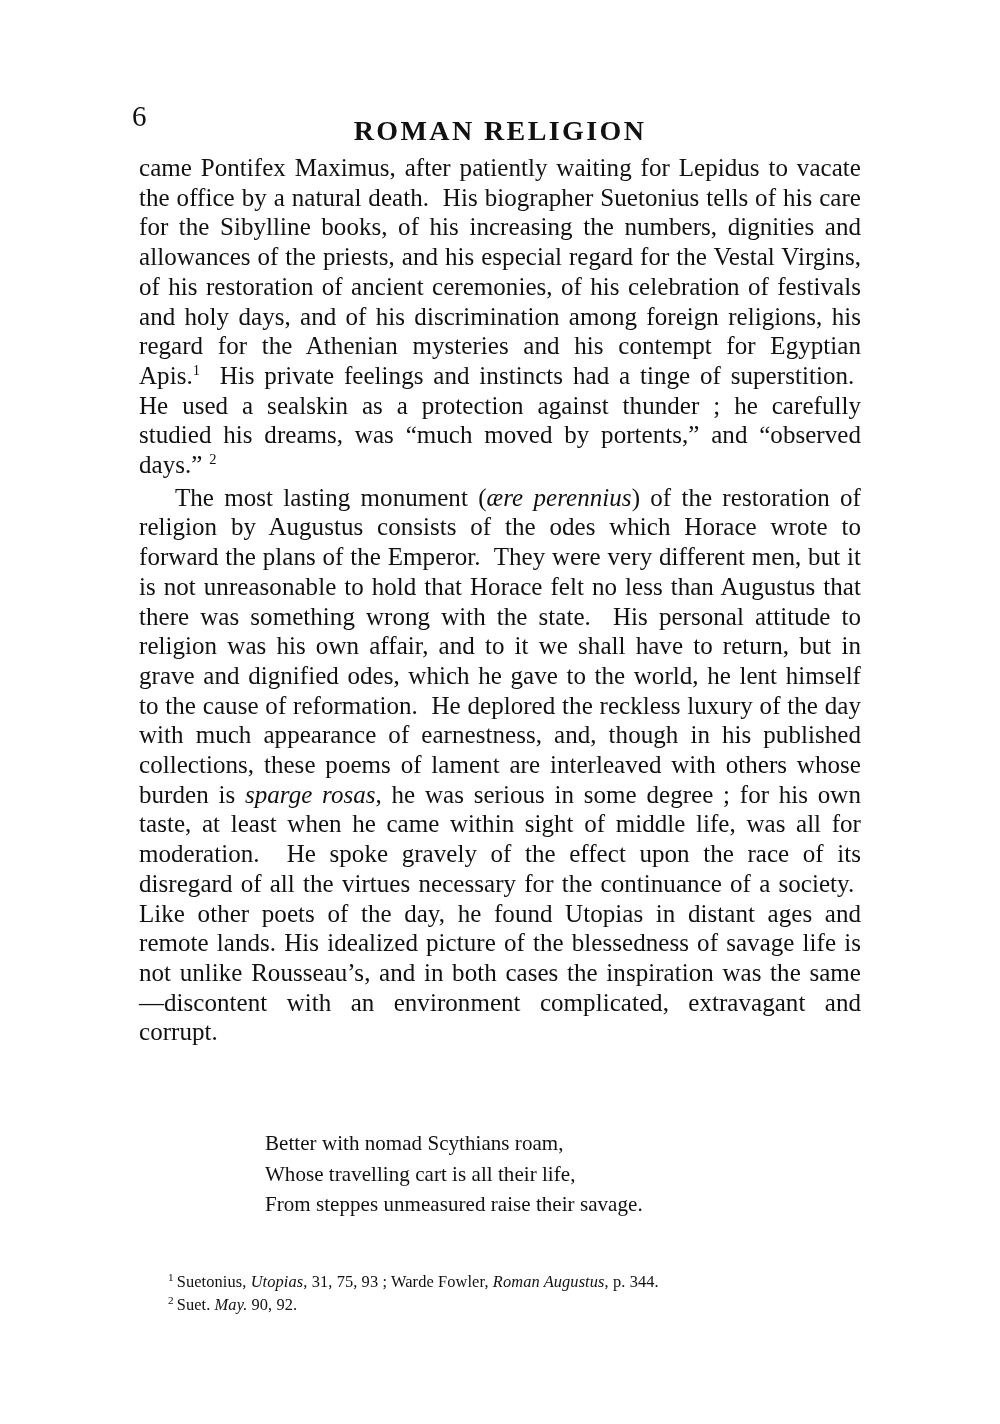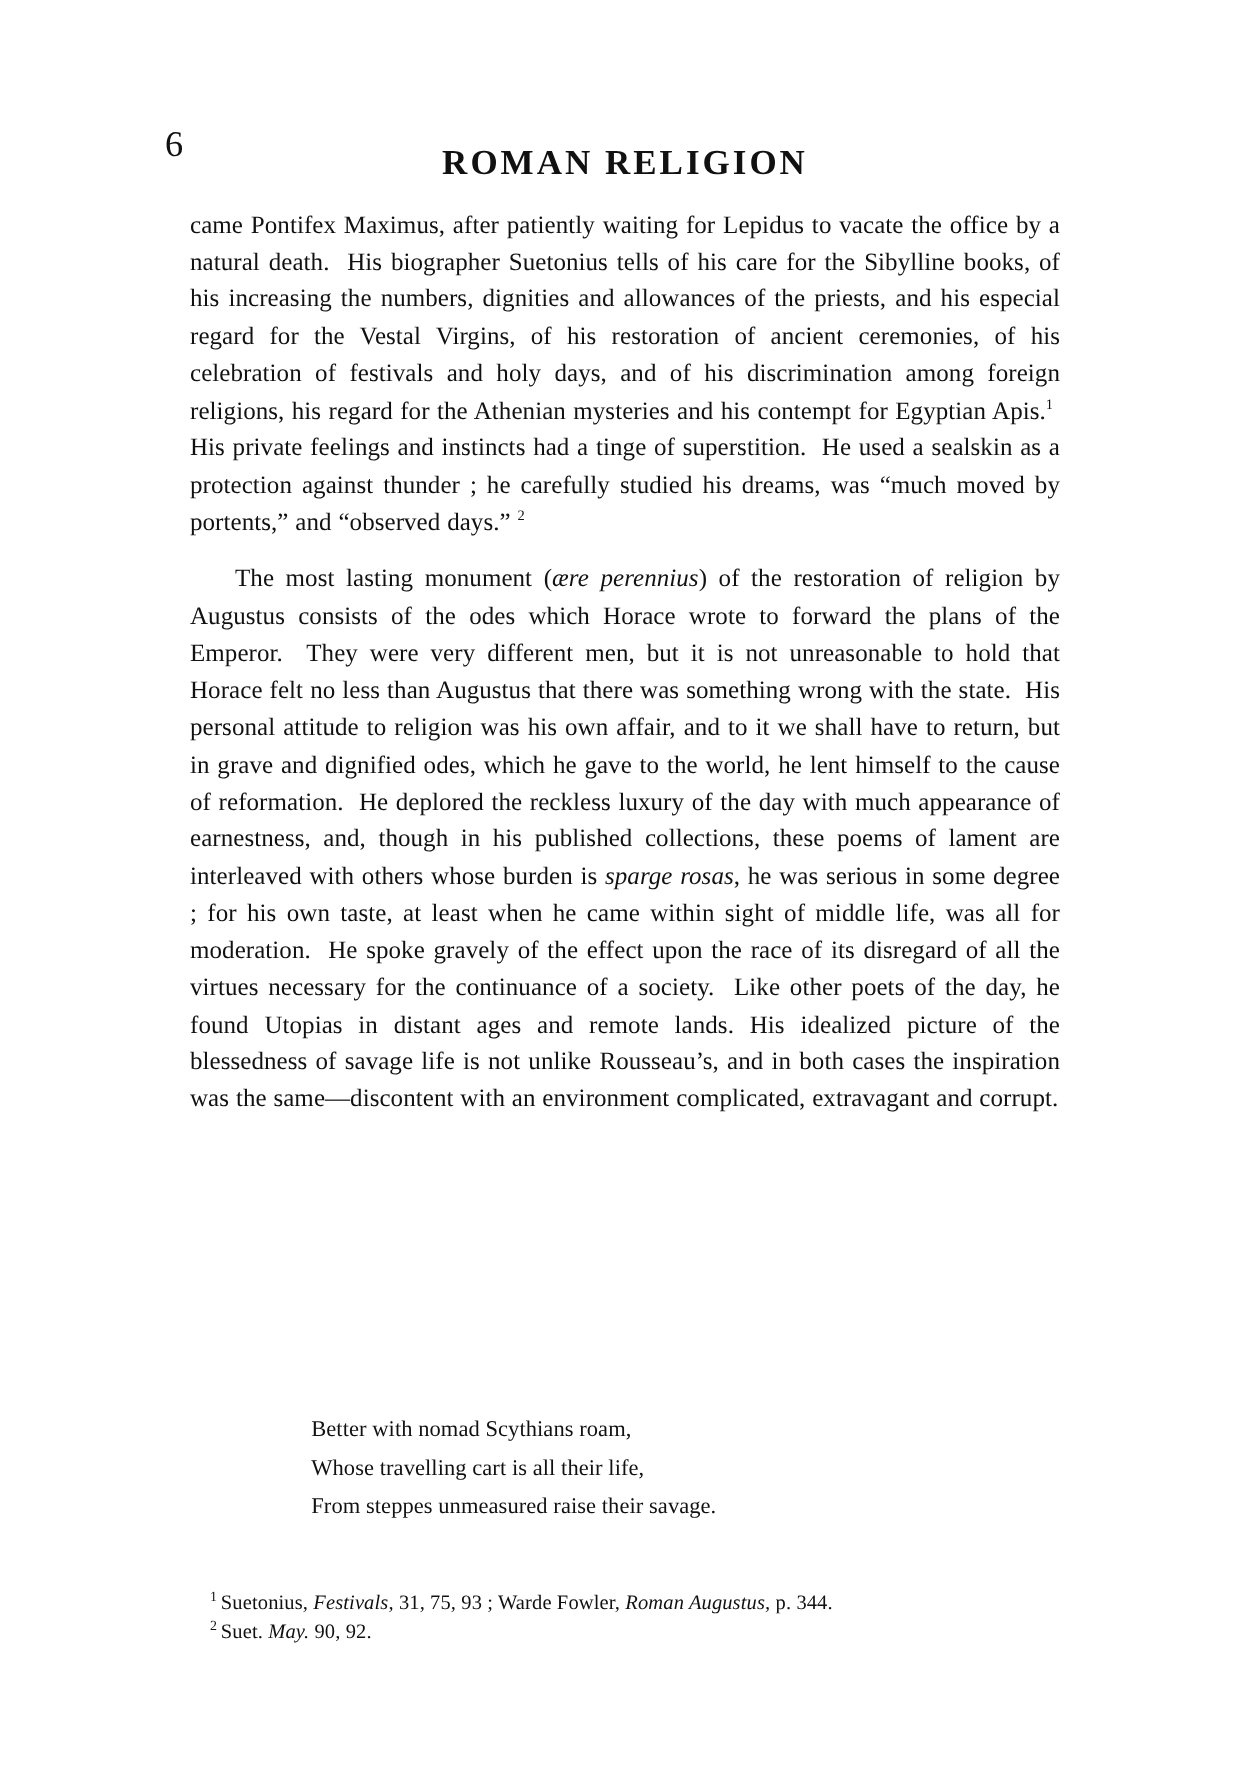--- a/index.html
+++ b/index.html
@@ -54,22 +54,22 @@
 
   
   .textblock {
     position: absolute;
     left: 136px;
     top: 150px;
     width: 728px;
   }
 
   p.body {
-    margin: 16px;
-    font-size: 20px;
+    margin: 3px;
+    font-size: 25px;
     line-height: 29.7px;
     text-align: justify;
     text-justify: inter-word;
     letter-spacing: 0.05px;
     word-spacing: 0.4px;
     -webkit-hyphens: none;
     hyphens: none;
   }
   p.body.indent {
     text-indent: 36px;
@@ -80,24 +80,24 @@
     vertical-align: super;
     line-height: 0;
   }
 
   i, em {
   }
 
   
   .verse {
     position: absolute;
-    left: 249px;
+    left: 265px;
     top: 1128px;
     width: 560px;
-    font-size: 18px;
+    font-size: 21px;
     line-height: 30.5px;
     text-align: left;
     letter-spacing: 0.05px;
   }
   .verse .vline {
     white-space: pre;
   }
 
   
   .footnotes {
@@ -135,20 +135,20 @@
   </div>
 
   <div class="verse">
     <div class="vline">Better with nomad Scythians roam,</div>
     <div class="vline">Whose travelling cart is all their life,</div>
     <div class="vline">From steppes unmeasured raise their savage.</div>
   </div>
 
   <div class="footnotes">
     <div class="fn">
-      <sup>1</sup><span>Suetonius, <i>Festivals</i>, 31, 75, 93 ; Warde Fowler, <i>Roman Augustus</i>, p. 344.</span>
+      <sup>1</sup><span>Suetonius, <i>Utopias</i>, 31, 75, 93 ; Warde Fowler, <i>Roman Augustus</i>, p. 344.</span>
     </div>
     <div class="fn">
       <sup>2</sup><span>Suet. <i>May.</i> 90, 92.</span>
     </div>
   </div>
 
 </div>
 
 </body></html>

